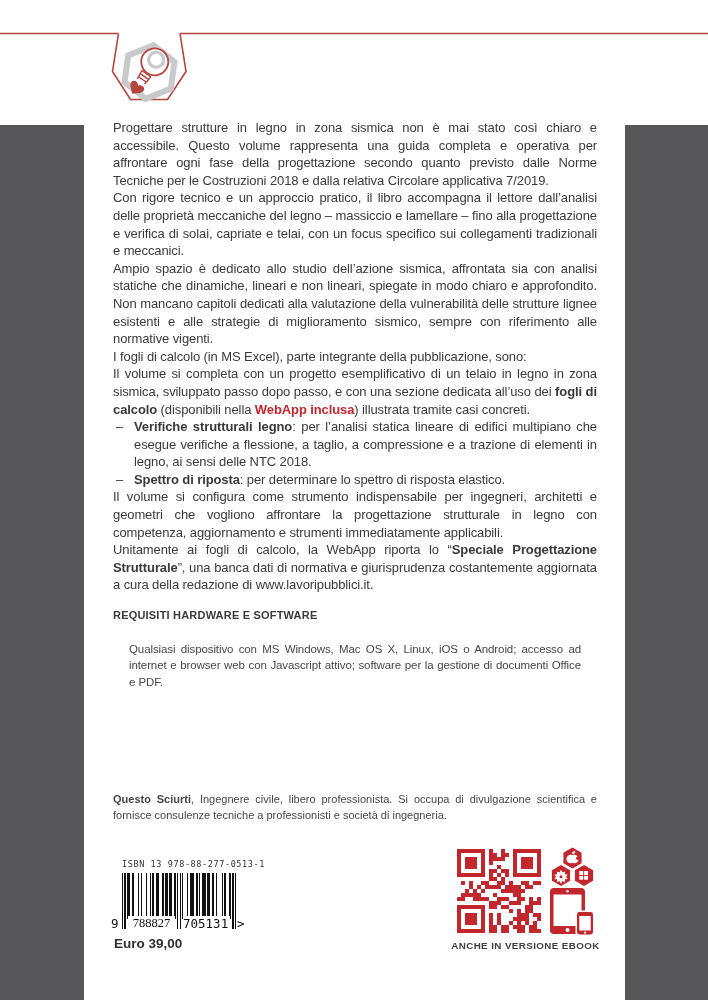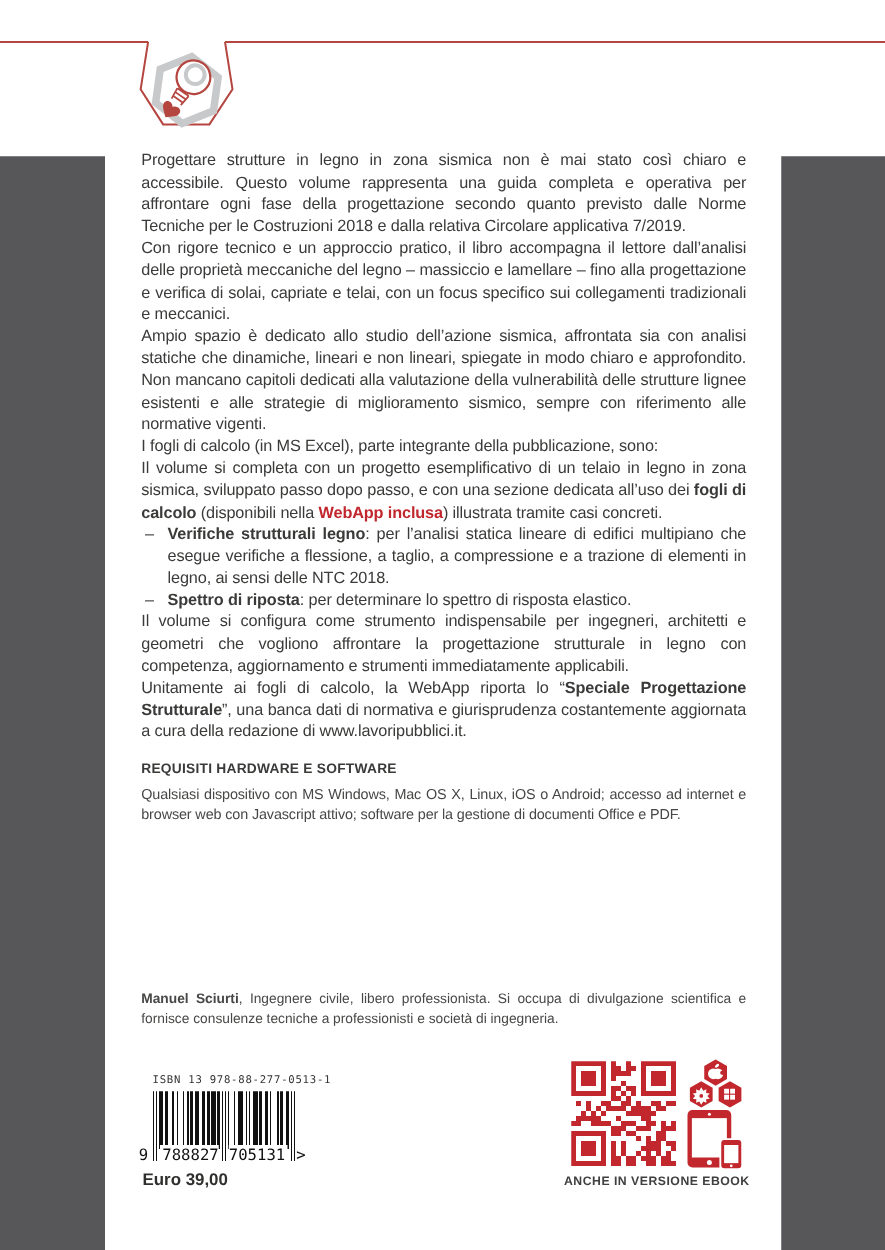--- a/index.html
+++ b/index.html
@@ -23,39 +23,39 @@
   .para{margin:0;}
   .li{position:relative;padding-left:21px;}
   .li .marker{position:absolute;left:3px;top:0;}
   .b{font-weight:bold;}
   .red{color:#c1272d;font-weight:bold;}
 
   .requisiti{margin-top:13px;}
   .requisiti-heading{
     font-size:11px;font-weight:bold;letter-spacing:0.2px;color:#3a3a39;margin:0 0 3px 0;
   }
-  .requisiti-body{font-size:11.5px;line-height:16.5px;color:#474746;text-align:justify;margin:0;}
+  .requisiti-body{font-size:11.5px;line-height:16.5px;color:#474746;text-align:justify;margin:16px;}
 
   .author{
     position:absolute;left:113px;top:792px;width:484px;
     font-size:11px;line-height:15.5px;color:#474746;text-align:justify;
   }
 
   .isbn-label{
     position:absolute;left:122px;top:859px;
     font-family:"DejaVu Sans Mono",monospace;font-size:8.5px;letter-spacing:0.6px;color:#333333;
   }
   .barcode-wrap{position:absolute;left:122px;top:873px;width:114px;height:60px;}
   .barcode-wrap svg{position:absolute;left:0;top:0;}
   .ean-digit{
     position:absolute;top:43px;
     font-family:"DejaVu Sans Mono",monospace;font-size:12.5px;color:#111111;background:#ffffff;
   }
   .ean-first{left:-11px;background:transparent;}
-  .ean-left{left:6px;width:47px;text-align:right;}
+  .ean-left{left:6px;width:47px;text-align:center;font-family:Liberation Serif, serif;}
   .ean-right{left:61px;width:47px;text-align:left;}
   .ean-end{left:115px;background:transparent;}
   .price{
     position:absolute;left:114px;top:936px;
     font-size:13.5px;font-weight:bold;color:#2f2f2e;
   }
 
   .qr{position:absolute;left:457px;top:849px;width:84px;height:84px;}
   .platform-icons{position:absolute;left:548px;top:845px;width:48px;height:44px;}
   .devices-icon{position:absolute;left:548px;top:886px;width:48px;height:50px;}
@@ -101,21 +101,21 @@
       <div class="li"><span class="marker">–</span><span class="b">Spettro di riposta</span><span>: per determinare lo spettro di risposta elastico.</span></div>
       <div class="para"><span>Il volume si configura come strumento indispensabile per ingegneri, architetti e geometri che vogliono affrontare la progettazione strutturale in legno con competenza, aggiornamento e strumenti immediatamente applicabili.</span></div>
       <div class="para"><span>Unitamente ai fogli di calcolo, la WebApp riporta lo “</span><span class="b">Speciale Progettazione Strutturale</span><span>”, una banca dati di normativa e giurisprudenza costantemente aggiornata a cura della redazione di www.lavoripubblici.it.</span></div>
     </div>
   <div class="requisiti">
     <p class="requisiti-heading">REQUISITI HARDWARE E SOFTWARE</p>
     <p class="requisiti-body">Qualsiasi dispositivo con MS Windows, Mac OS X, Linux, iOS o Android; accesso ad internet e browser web con Javascript attivo; software per la gestione di documenti Office e PDF.</p>
   </div>
 </div>
 
-<div class="author"><span class="b">Manuel Sciurti</span><span>, Ingegnere civile, libero professionista. Si occupa di divulgazione scientifica e fornisce consulenze tecniche a professionisti e società di ingegneria.</span></div>
+<div class="author"><span class="b">Questo Sciurti</span><span>, Ingegnere civile, libero professionista. Si occupa di divulgazione scientifica e fornisce consulenze tecniche a professionisti e società di ingegneria.</span></div>
 
 <div class="isbn-label">ISBN 13 978-88-277-0513-1</div>
 <div class="barcode-wrap">
   <svg id="barcode" width="114" height="58" viewBox="0 0 95 58" preserveAspectRatio="none" shape-rendering="crispEdges">
       <rect x="0" y="0" width="1" height="56" fill="#111111"></rect>
       <rect x="2" y="0" width="1" height="56" fill="#111111"></rect>
       <rect x="4" y="0" width="1" height="46" fill="#111111"></rect>
       <rect x="5" y="0" width="1" height="46" fill="#111111"></rect>
       <rect x="6" y="0" width="1" height="46" fill="#111111"></rect>
       <rect x="8" y="0" width="1" height="46" fill="#111111"></rect>

